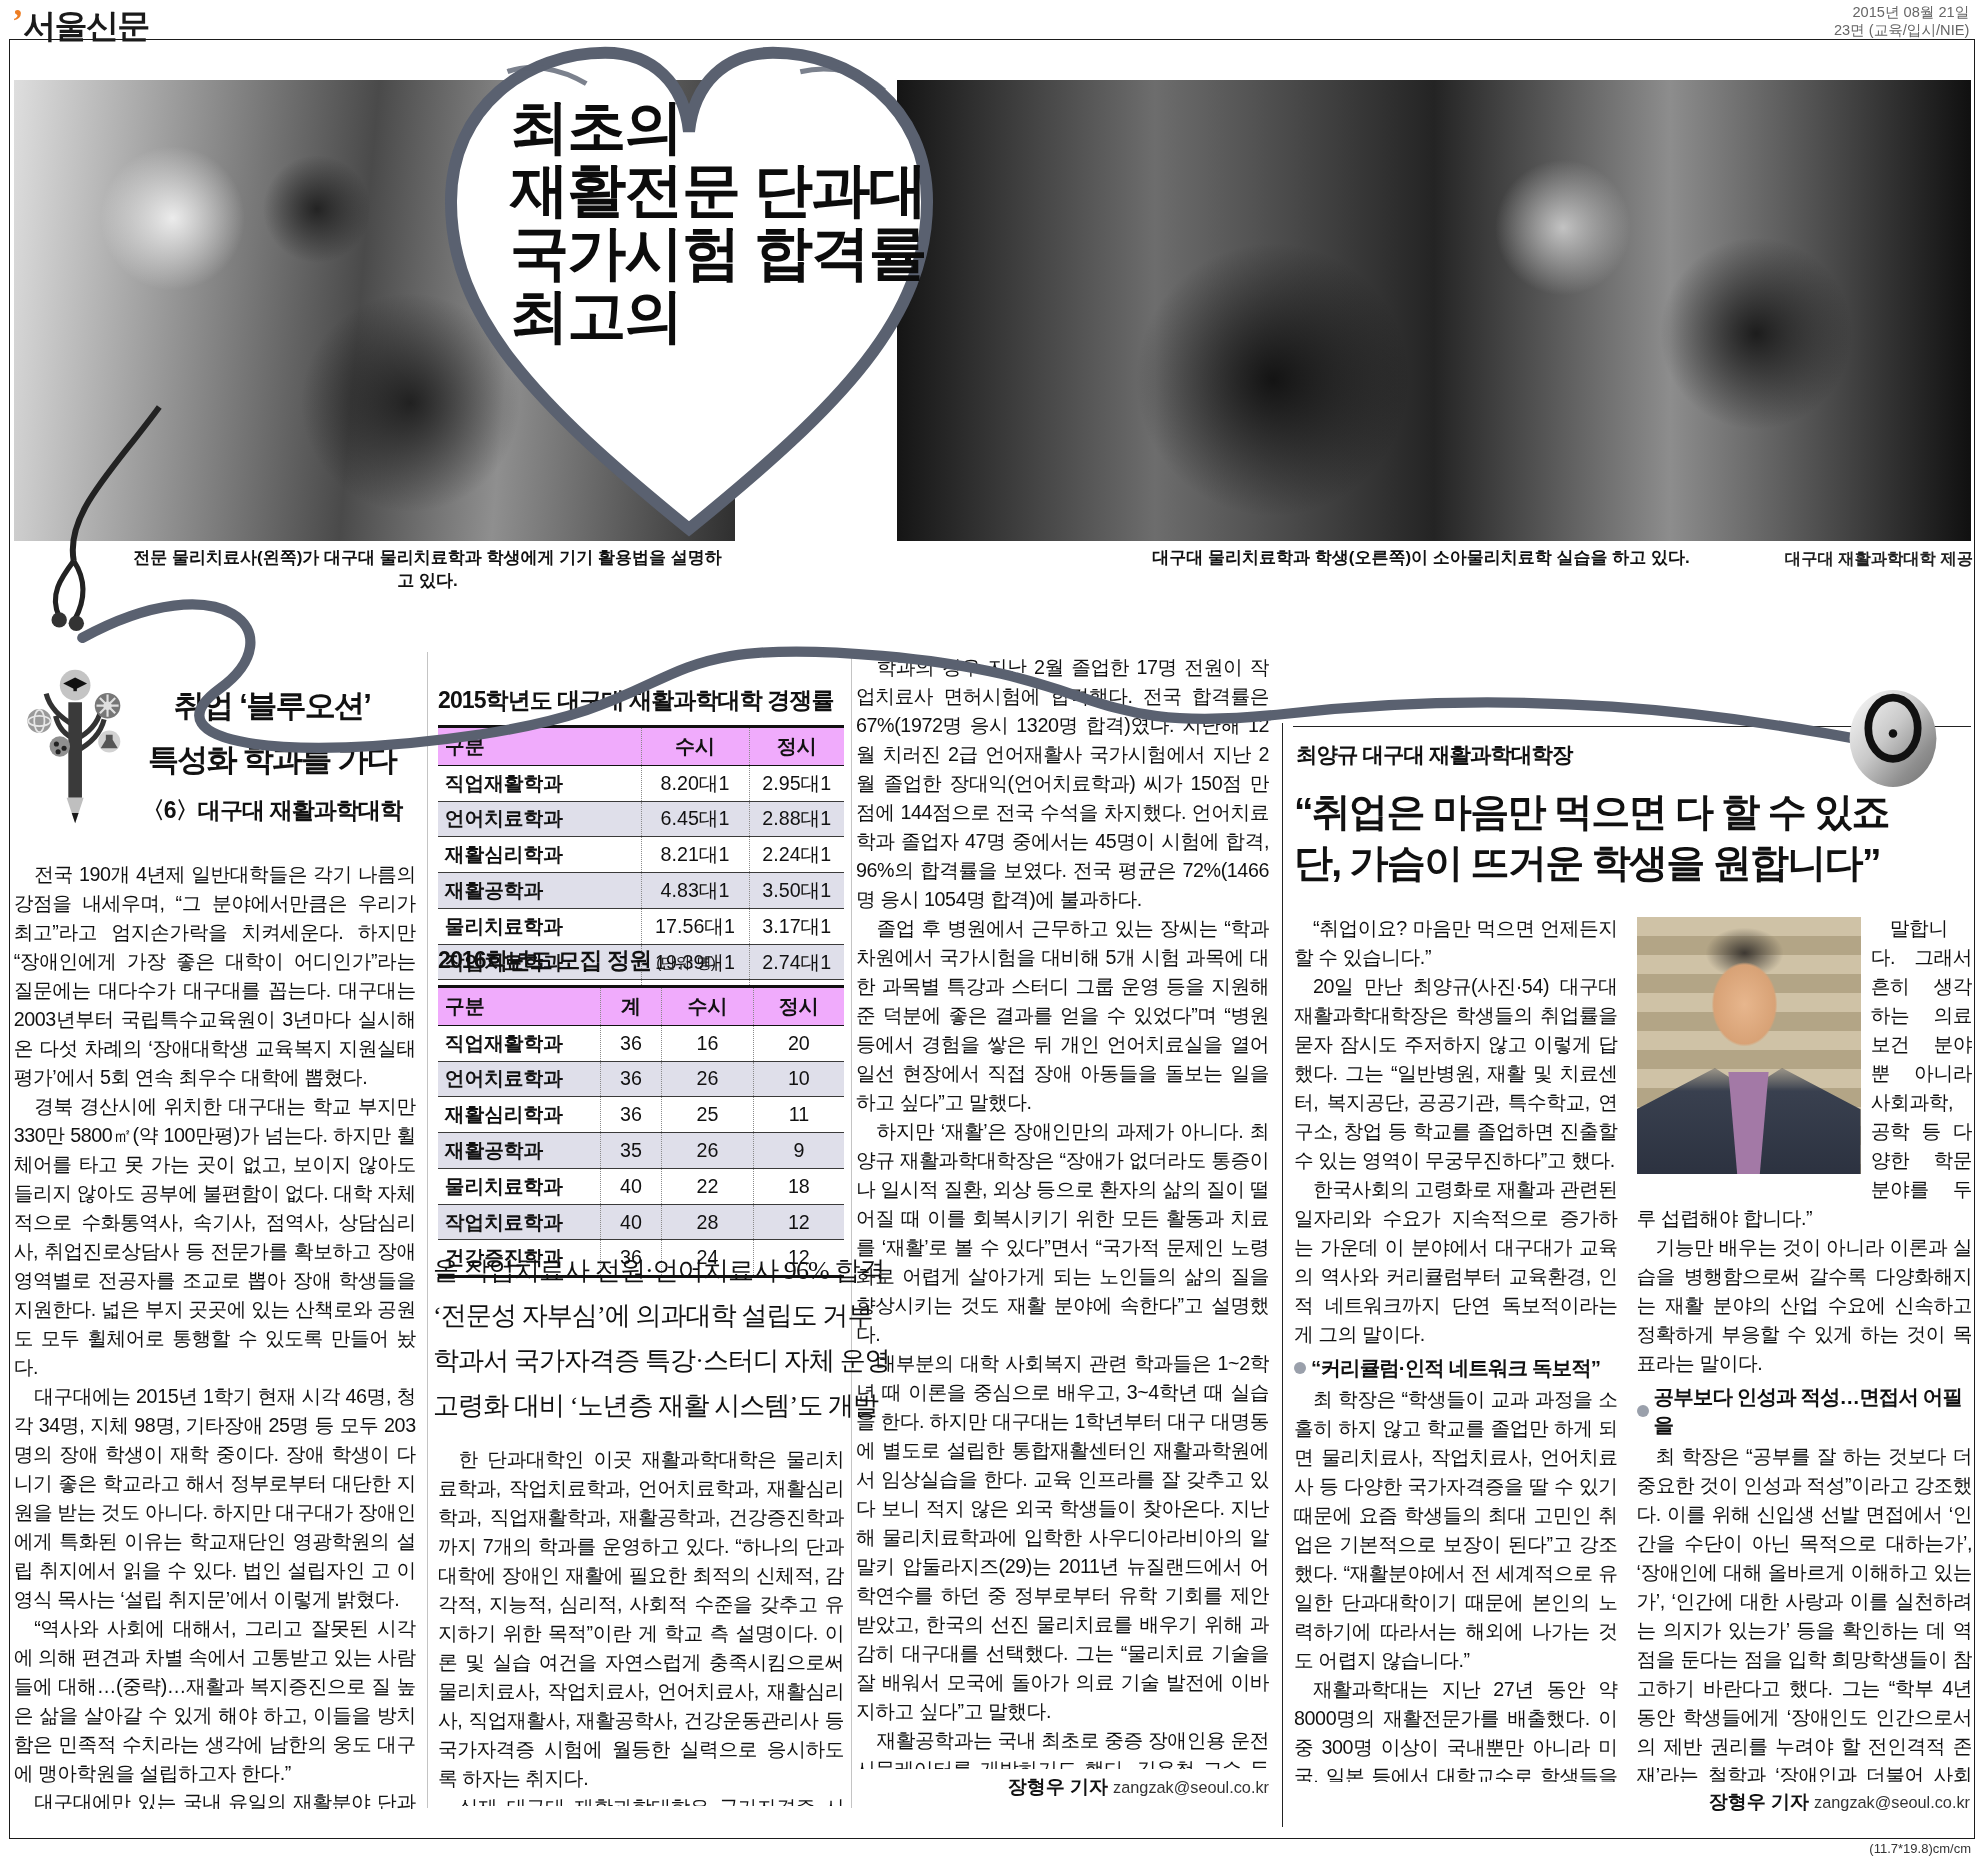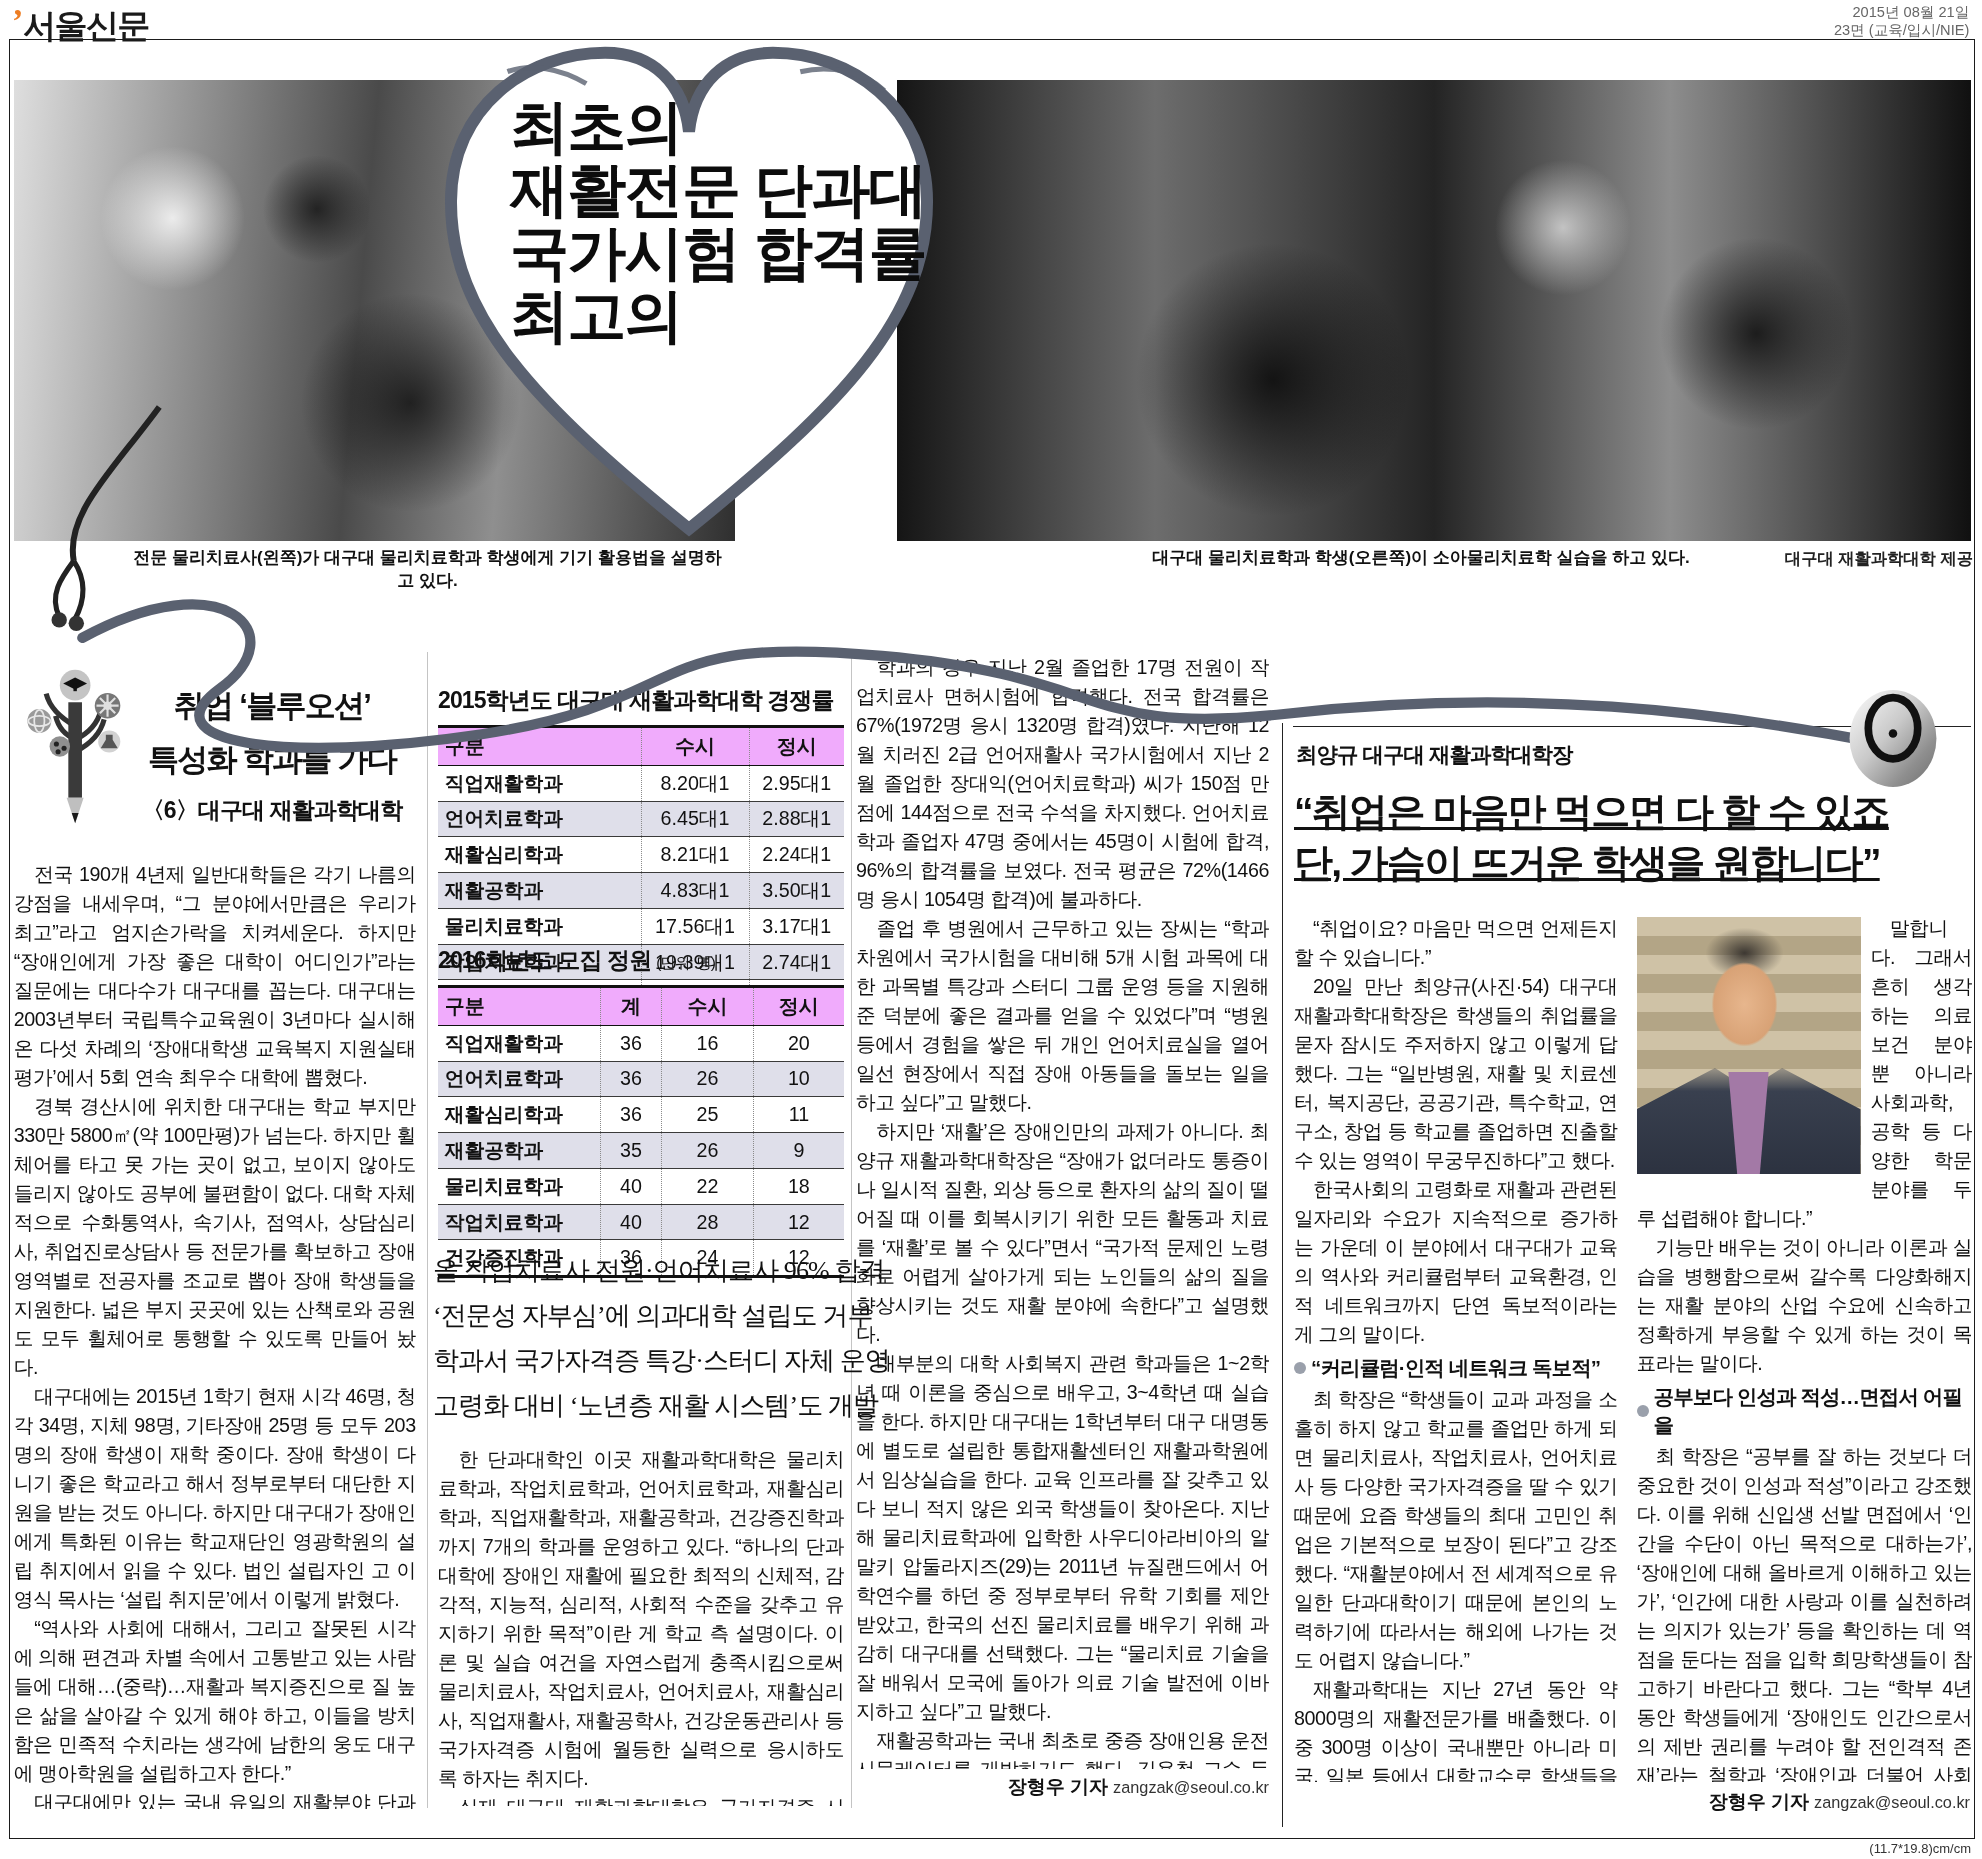--- a/index.html
+++ b/index.html
@@ -70,21 +70,21 @@
   .datatable tbody tr:nth-child(even){background:#dfdfea;}
   .datatable tr.total td{font-weight:bold;}
   .t0 th:first-child{width:50%;}
   .t1 th:first-child{width:40%;}
   
   .subheads{position:absolute;left:433px;top:1248px;width:416px;text-align:center;}
   .subheads .hl-line{font-family:"Liberation Serif",serif;font-size:26px;line-height:45px;letter-spacing:-0.9px;white-space:nowrap;}
   
   .iv-toprule{position:absolute;left:1293px;top:726px;width:678px;border-top:1.7px solid #222;}
   .iv-kicker{position:absolute;left:1296px;top:740px;font-size:21.4px;font-weight:bold;letter-spacing:-0.9px;}
-  .iv-headline{position:absolute;left:1294px;top:786px;width:678px;text-decoration:underline;}
+  .iv-headline{position:absolute;left:1294px;top:786px;width:678px;}
   .iv-headline .hl-line{font-size:39px;font-weight:bold;line-height:51px;letter-spacing:-1.7px;white-space:nowrap;}
   .iv-body{position:absolute;left:1294px;top:914px;width:678px;height:868px;display:flex;gap:19px;overflow:hidden;}
   .iv-colA{width:324px;}.iv-colB{width:336px;}
   .iv-body p{margin:0;text-indent:19px;font-size:19.7px;line-height:29px;letter-spacing:-0.4px;text-align:justify;}
   .iv-body h4{margin:5.1px 0 3.4px;font-size:20.5px;letter-spacing:-0.9px;display:flex;align-items:center;gap:5.1px;}
   .iv-body h4 .dot{width:12px;height:12px;border-radius:50%;background:#9aa0ab;flex:0 0 auto;}
   .portrait{float:left;width:224px;height:257px;margin:3.4px 10.3px 8.6px 0;position:relative;overflow:hidden;
     background:
       radial-gradient(ellipse 53px 68px at 48% 34%,#e7b68d 0%,#d8a276 58%,rgba(0,0,0,0) 62%),
       radial-gradient(ellipse 60px 39px at 48% 14%,#3d3832 0%,rgba(0,0,0,0) 65%),

